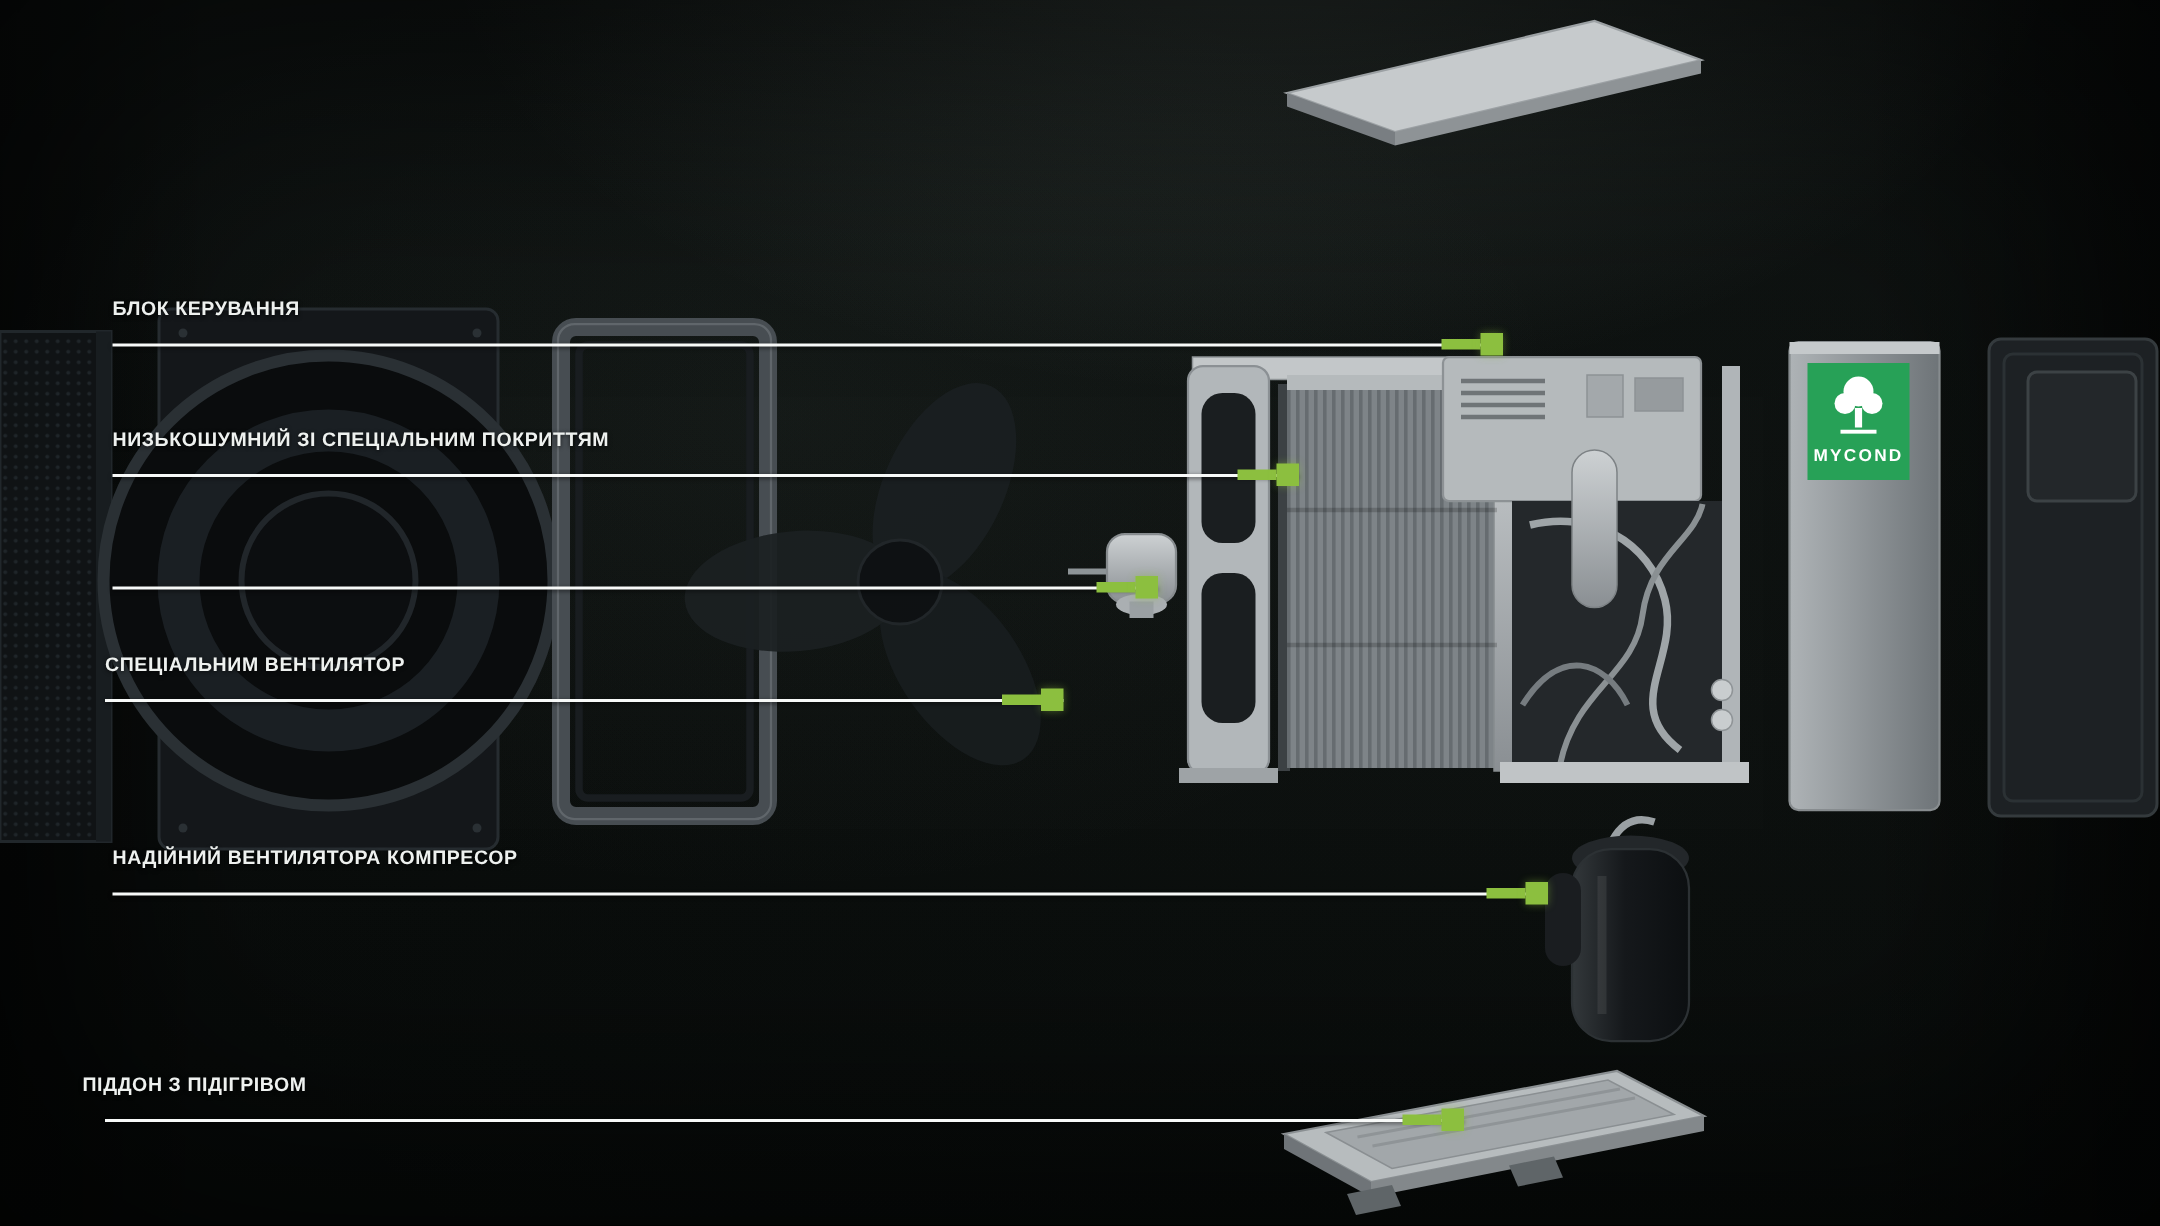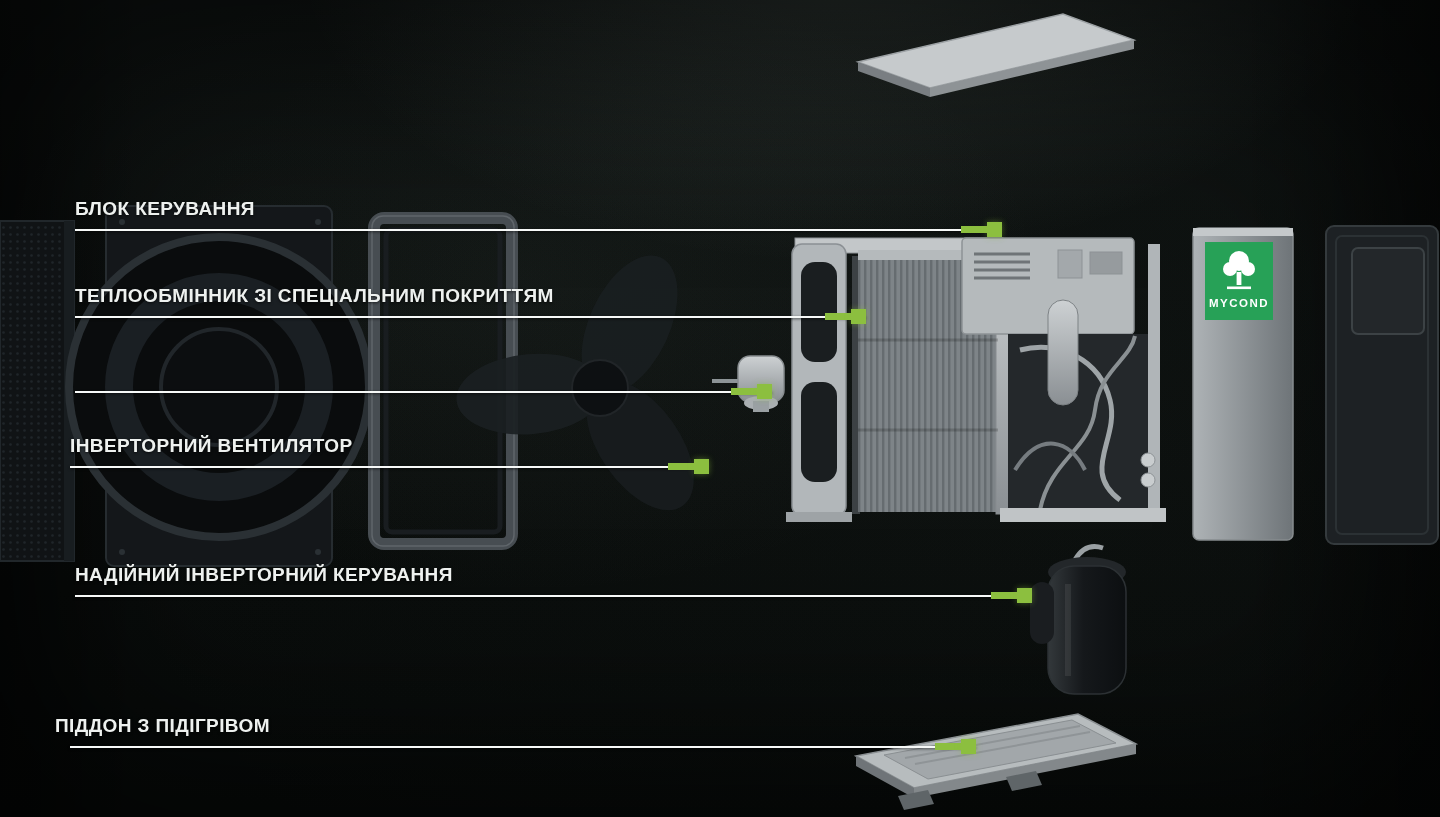--- a/index.html
+++ b/index.html
@@ -15,21 +15,21 @@
       linear-gradient(90deg, rgba(0,0,0,0.35) 0%, transparent 10%, transparent 86%, rgba(0,0,0,0.45) 100%),
       linear-gradient(180deg,#0e1211,#0a0d0c 58%,#070a09);
     box-shadow: inset 0 0 190px 60px rgba(0,0,0,0.55);
   }
   .figure-svg{position:absolute;inset:0;z-index:1;}
   .callout-layer{position:absolute;inset:0;z-index:2;}
   .callout{position:absolute;inset:0;pointer-events:none;}
   .callout-label{
     position:absolute;
     color:var(--label-text,#EEF1EF);
-    font-size:19px;font-weight:700;
+    font-size:13px;font-weight:700;
     letter-spacing:0.4px;
     text-shadow:0 1px 3px rgba(0,0,0,0.7);
     white-space:nowrap;
   }
   .callout-line{
     position:absolute;height:2px;
     background:var(--line-white,#F7F9F8);
     box-shadow:0 1px 3px rgba(0,0,0,0.6);
   }
   .callout-stub{
@@ -204,41 +204,41 @@
   <div class="callout-layer">
 
     <div class="callout">
       <div class="callout-label" style="left:75px;top:198px">БЛОК КЕРУВАННЯ</div>
       <div class="callout-line" style="left:75px;top:229px;width:927px"></div>
       <div class="callout-stub" style="left:961px;top:226px"></div>
       <div class="callout-tip" style="left:987px;top:222px"></div>
     </div>
 
     <div class="callout">
-      <div class="callout-label" style="left:75px;top:285px">ТЕПЛООБМІННИК ЗІ СПЕЦІАЛЬНИМ ПОКРИТТЯМ</div>
+      <div class="callout-label" style="left:75px;top:285px">НИЗЬКОШУМНИЙ ЗІ СПЕЦІАЛЬНИМ ПОКРИТТЯМ</div>
       <div class="callout-line" style="left:75px;top:316px;width:791px"></div>
       <div class="callout-stub" style="left:825px;top:313px"></div>
       <div class="callout-tip" style="left:851px;top:309px"></div>
     </div>
 
     <div class="callout">
       <div class="callout-line" style="left:75px;top:391px;width:697px"></div>
       <div class="callout-stub" style="left:731px;top:388px"></div>
       <div class="callout-tip" style="left:757px;top:384px"></div>
     </div>
 
     <div class="callout">
-      <div class="callout-label" style="left:70px;top:435px">ІНВЕРТОРНИЙ ВЕНТИЛЯТОР</div>
+      <div class="callout-label" style="left:70px;top:435px">СПЕЦІАЛЬНИМ ВЕНТИЛЯТОР</div>
       <div class="callout-line" style="left:70px;top:466px;width:639px"></div>
       <div class="callout-stub" style="left:668px;top:463px"></div>
       <div class="callout-tip" style="left:694px;top:459px"></div>
     </div>
 
     <div class="callout">
-      <div class="callout-label" style="left:75px;top:564px">НАДІЙНИЙ ІНВЕРТОРНИЙ КЕРУВАННЯ</div>
+      <div class="callout-label" style="left:75px;top:564px">НАДІЙНИЙ ВЕНТИЛЯТОРА КОМПРЕСОР</div>
       <div class="callout-line" style="left:75px;top:595px;width:957px"></div>
       <div class="callout-stub" style="left:991px;top:592px"></div>
       <div class="callout-tip" style="left:1017px;top:588px"></div>
     </div>
 
     <div class="callout">
       <div class="callout-label" style="left:55px;top:715px">ПІДДОН З ПІДІГРІВОМ</div>
       <div class="callout-line" style="left:70px;top:746px;width:906px"></div>
       <div class="callout-stub" style="left:935px;top:743px"></div>
       <div class="callout-tip" style="left:961px;top:739px"></div>

